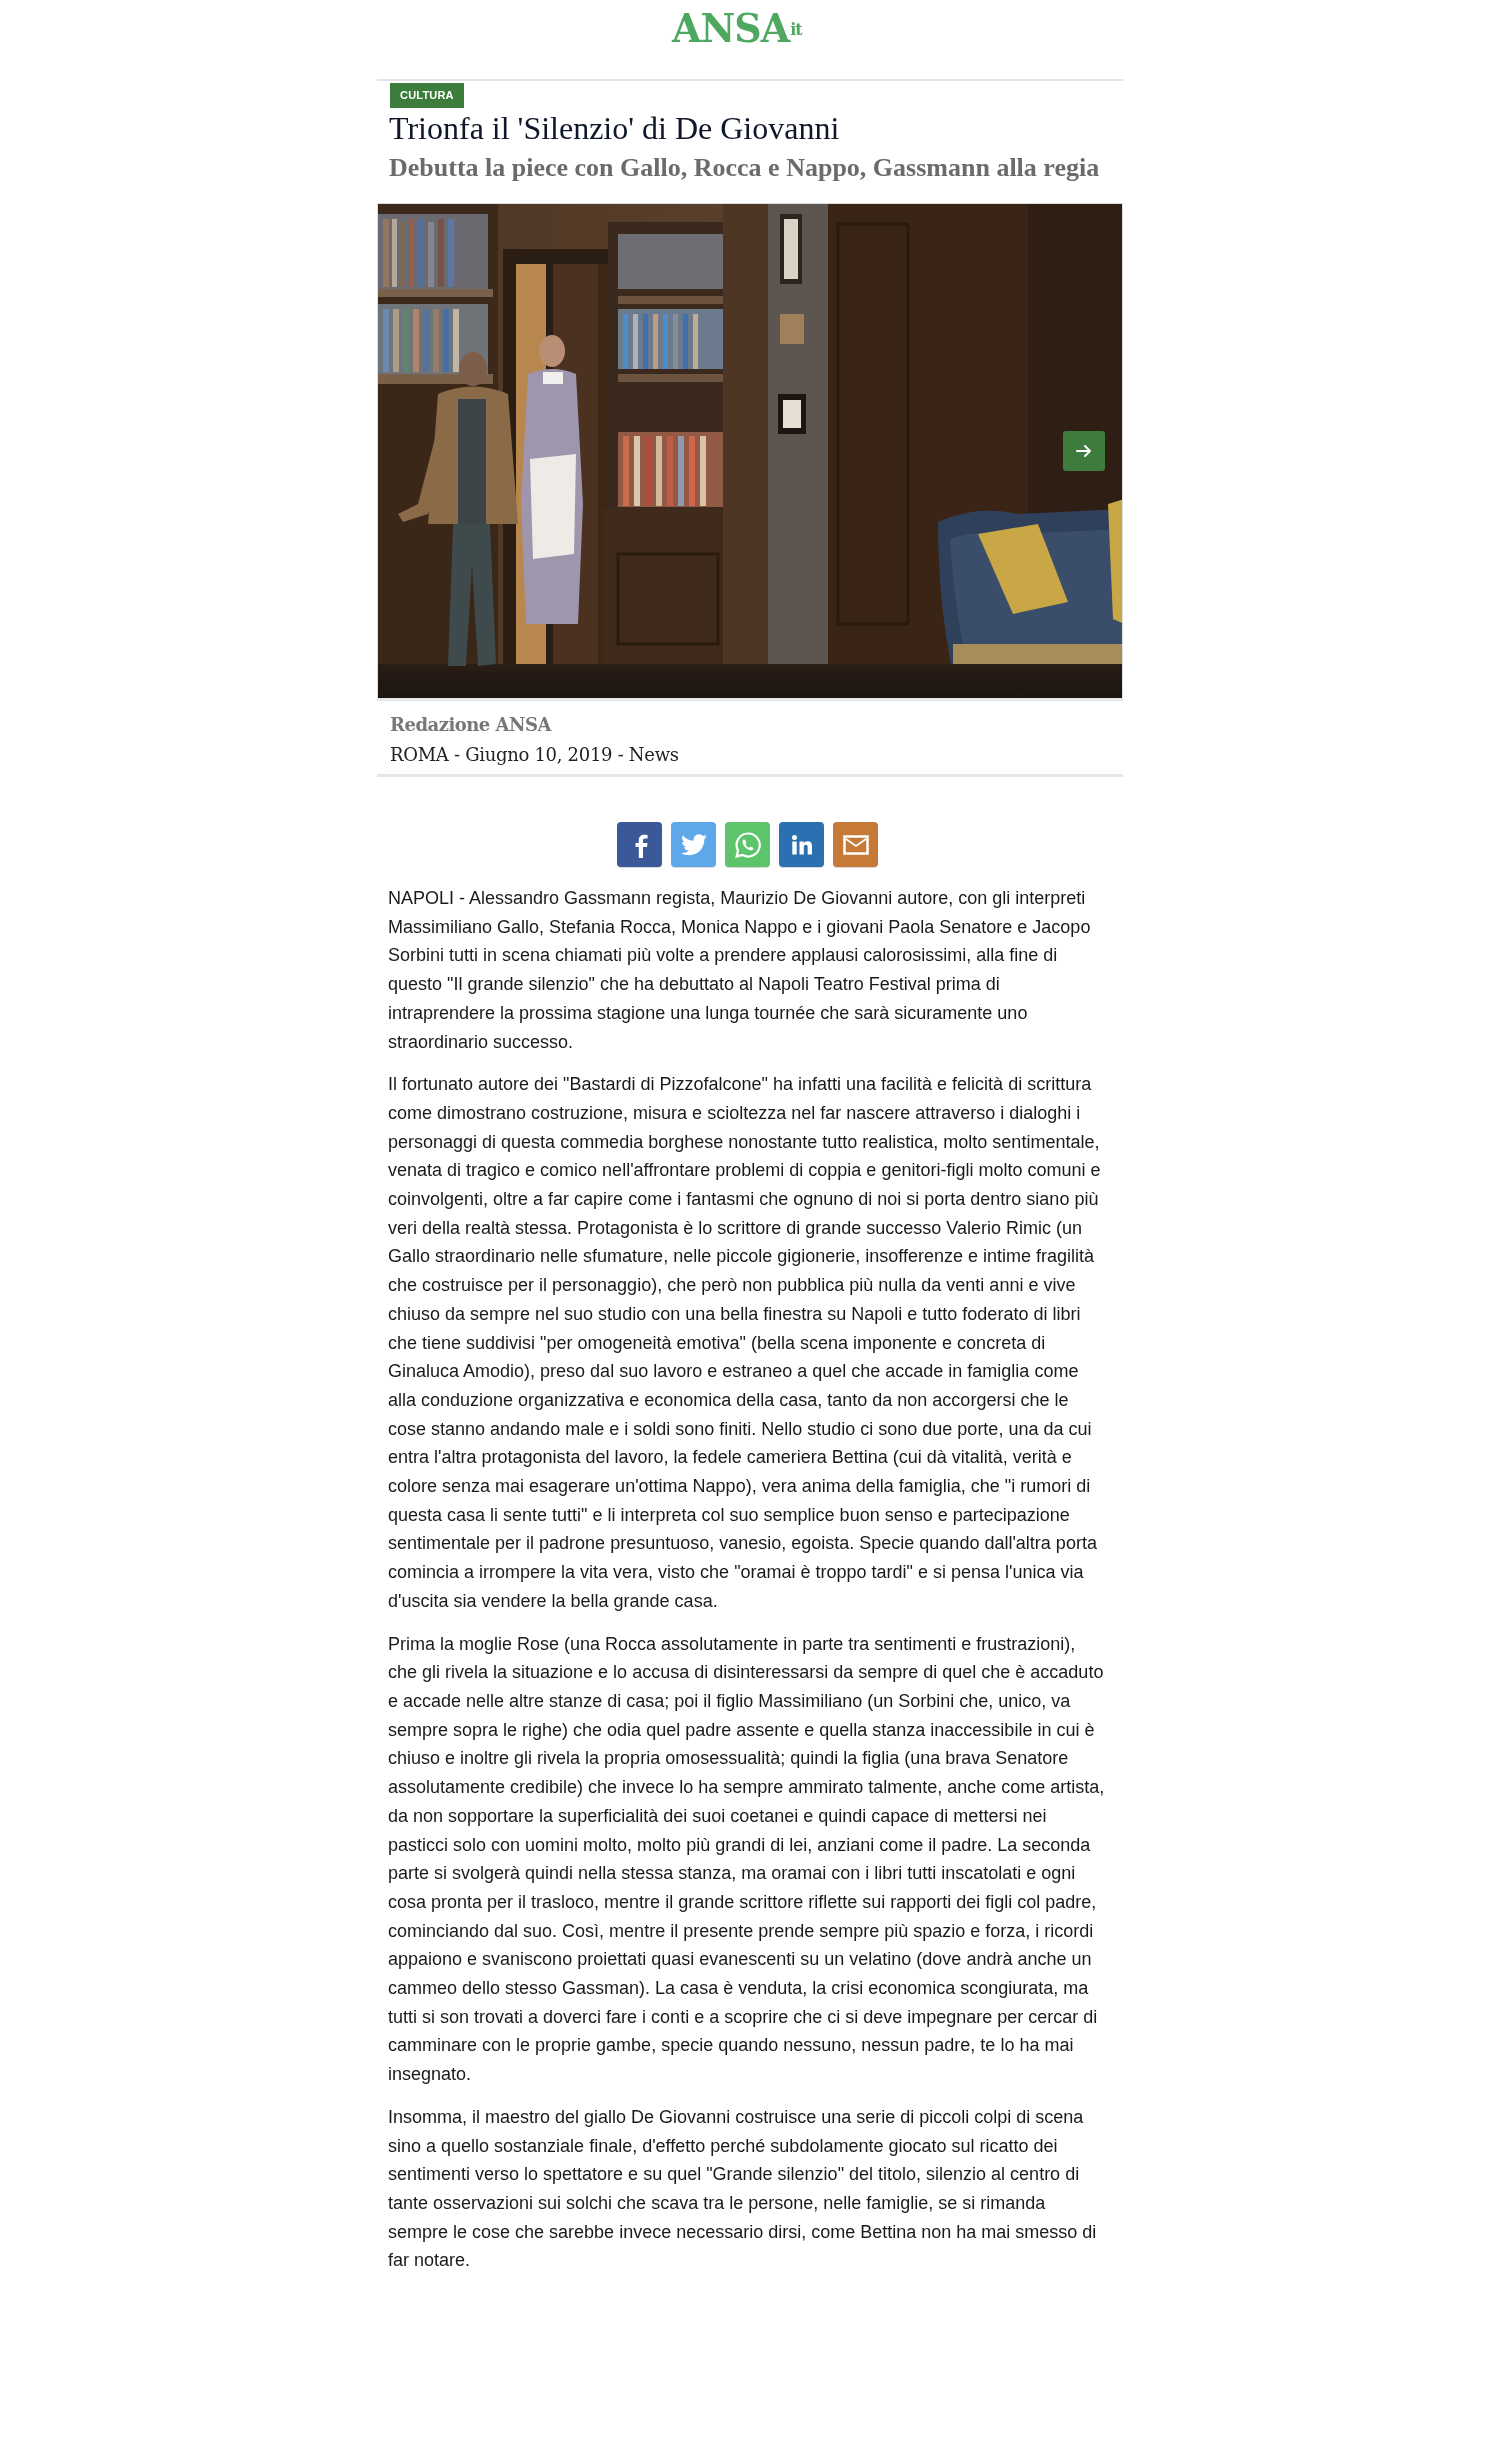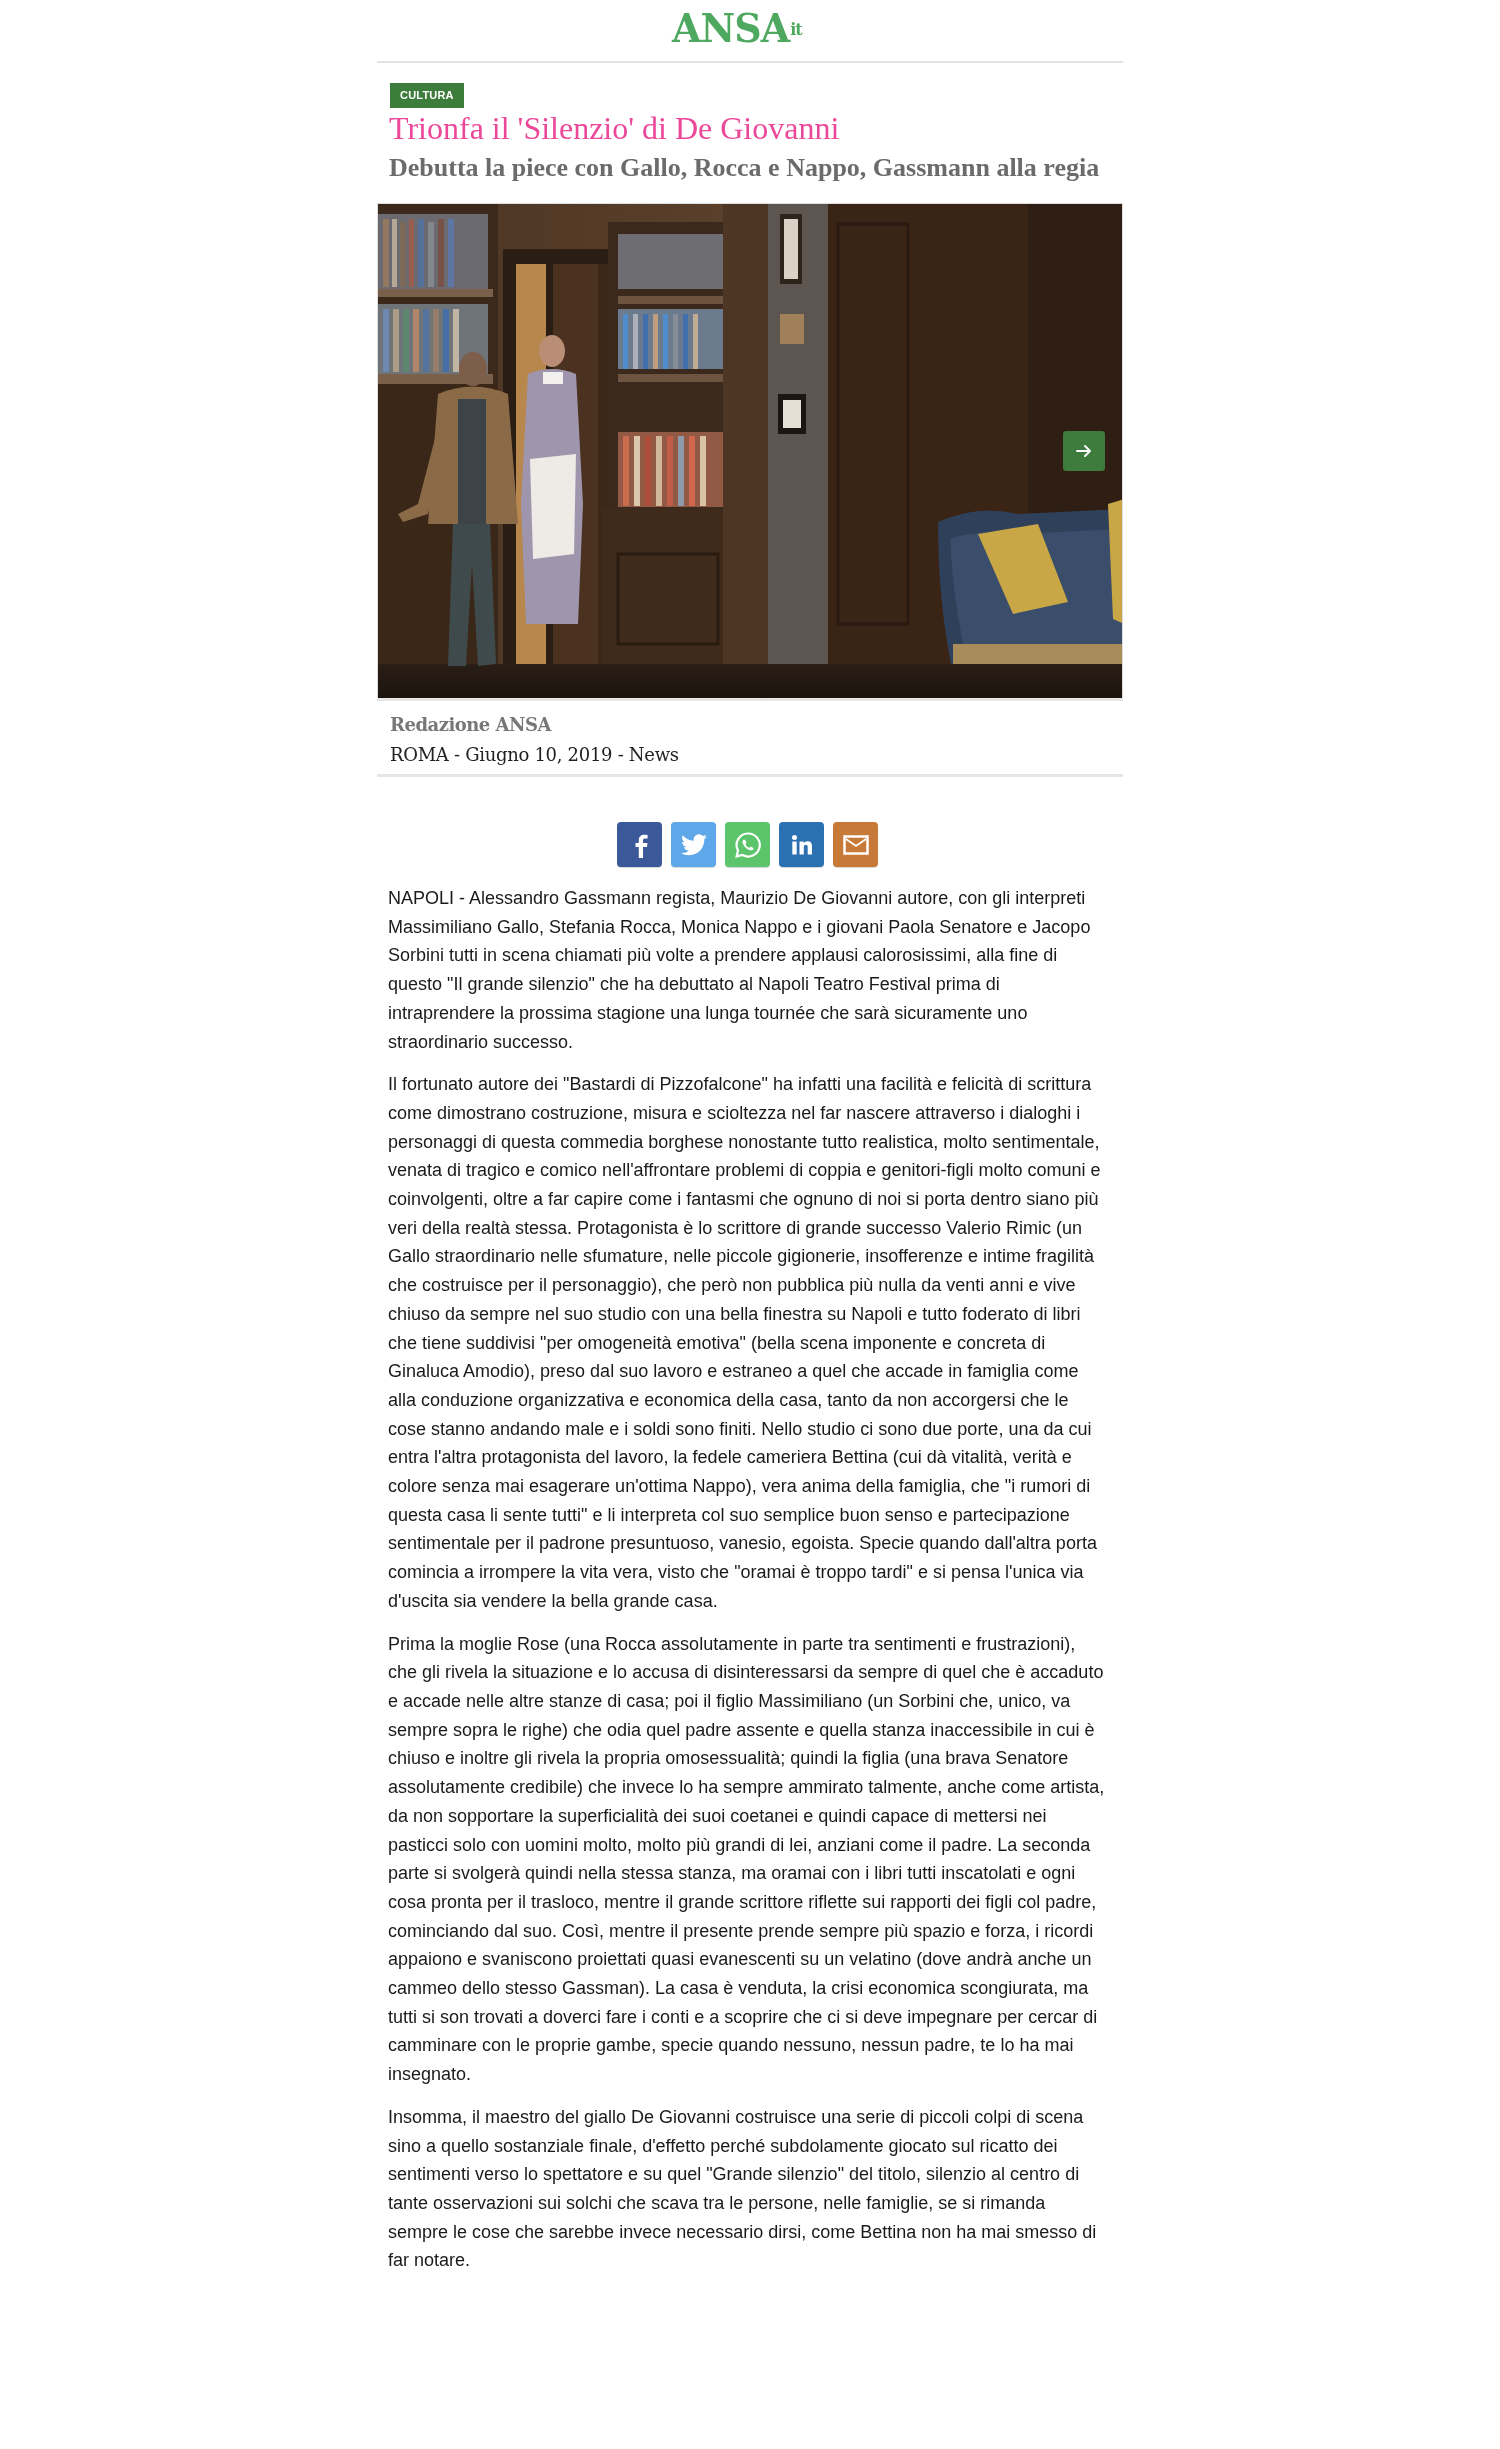--- a/index.html
+++ b/index.html
@@ -2,28 +2,28 @@
 <html><head>
   <meta charset="utf-8">
   <style>
     * { box-sizing: border-box; margin: 0; padding: 0; }
     html, body { width: 1500px; background: #ffffff; }
     body { min-height: 2449px; position: relative; font-family: "Liberation Sans", sans-serif; color: #111; }
 
     .page { width: 746px; margin: 0 auto; position: relative; }
 
     
-    .masthead { height: 63px; border-bottom: 2px solid #e3e3e3; position: relative; text-align: center; }
+    .masthead { height: 81px; border-bottom: 2px solid #e3e3e3; position: relative; text-align: center; }
     .logo { position: absolute; left: 295px; top: 9px; display: inline-flex; align-items: flex-end; text-decoration: none; }
     .logo-main { font-family: "DejaVu Serif", serif; font-weight: bold; font-size: 38px; color: #4fa85f; letter-spacing: -1px; line-height: 40px; transform: scaleY(1.02); }
     .logo-it { font-family: "DejaVu Serif", serif; font-weight: bold; font-size: 16px; color: #4fa85f; margin-left: 1px; margin-bottom: 10px; letter-spacing: -1px; }
 
     
     .category { position: absolute; left: 13px; top: 83px; height: 25px; padding: 0 10px; background: #3d7d3b; color: #fff; font-family: "Liberation Sans", sans-serif; font-weight: bold; font-size: 11px; line-height: 25px; letter-spacing: 0.2px; }
-    .title { position: absolute; left: 12px; top: 108px; font-family: "Liberation Serif", serif; font-size: 32px; font-weight: normal; color: #ec4899; line-height: 40px; white-space: nowrap; }
+    .title { position: absolute; left: 12px; top: 108px; font-family: "Liberation Serif", serif; font-size: 32px; font-weight: normal; color: #0f172a; line-height: 40px; white-space: nowrap; }
     .subtitle { position: absolute; left: 12px; top: 154px; font-family: "Liberation Serif", serif; font-size: 26px; color: #6b6b6b; line-height: 28px; white-space: nowrap; }
 
     
     .photo { position: absolute; left: 0; top: 203px; width: 746px; height: 496px; overflow: hidden; background: #3a2a1e; border: 1px solid #ddd; }
     .photo svg { display: block; }
     .next-btn { position: absolute; left: 685px; top: 227px; width: 42px; height: 40px; background: #3e7c3e; border-radius: 3px; display: flex; align-items: center; justify-content: center; cursor: pointer; }
 
     
     .byline { position: absolute; left: 0; top: 698px; width: 746px; height: 79px; border-top: 3px solid #e6e6e6; border-bottom: 3px solid #e6e6e6; }
     .author { position: absolute; left: 13px; top: 13px; font-family: "DejaVu Serif", serif; font-weight: bold; font-size: 18px; color: #777; letter-spacing: -0.5px; }

